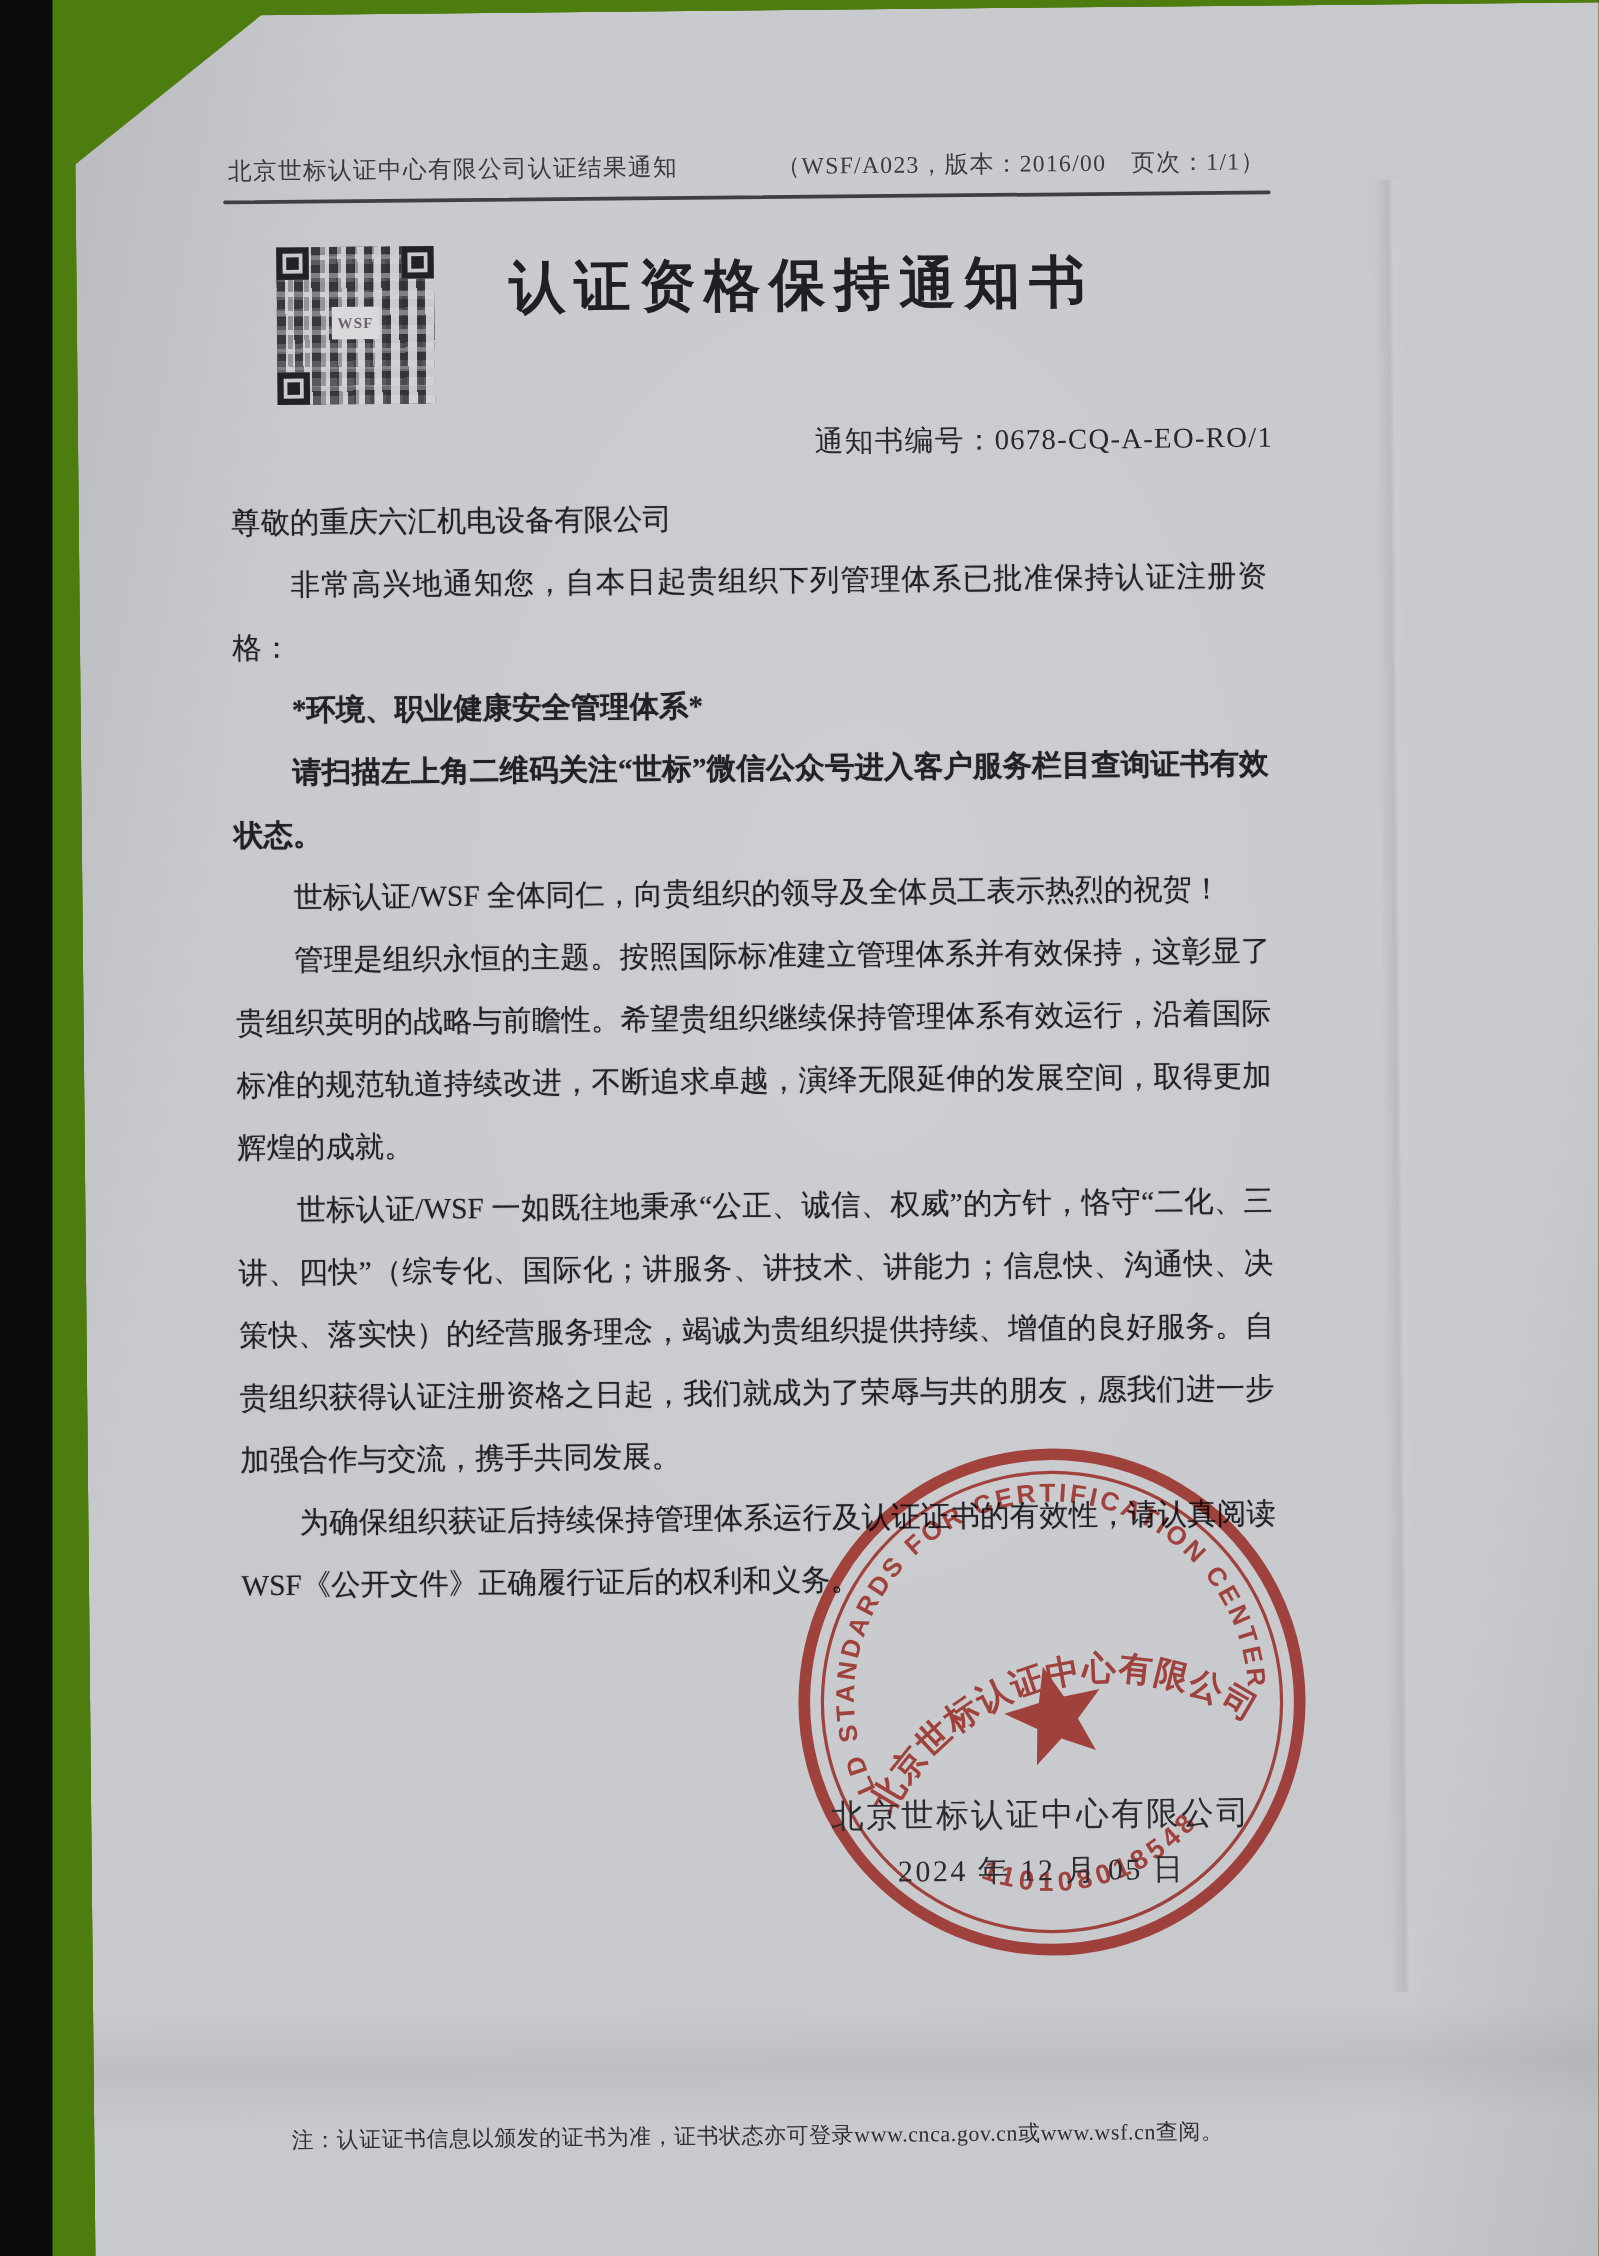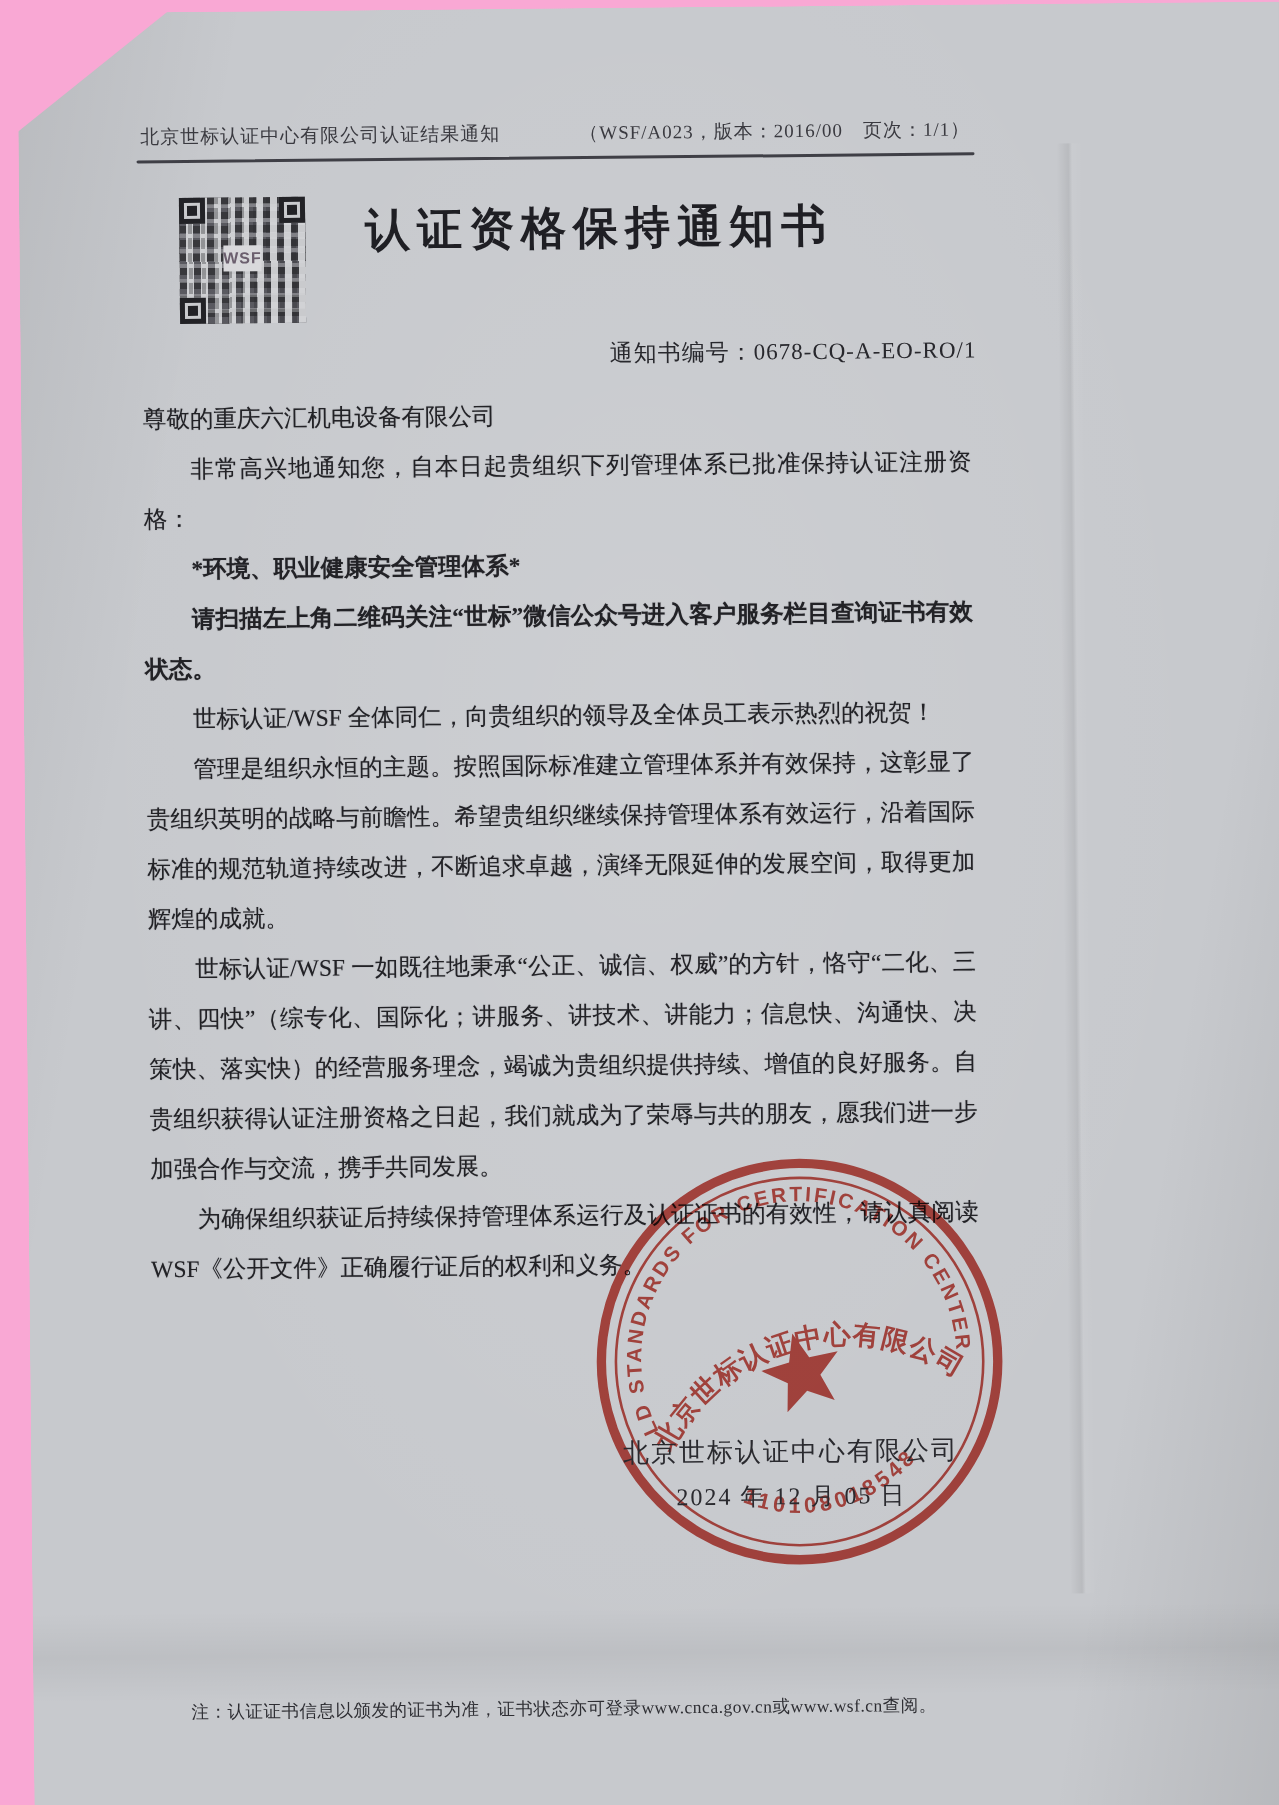--- a/index.html
+++ b/index.html
@@ -1,18 +1,18 @@
 <!DOCTYPE html>
 <html><head>
 <meta charset="utf-8">
 <style>
   html,body{margin:0;padding:0;}
   body{background:#0b0b0c;width:1279px;height:1805px;overflow:hidden;position:relative;
        font-family:"Liberation Serif","DejaVu Serif",serif;}
-  .stage{position:absolute;inset:0;background:#f9a8d4;overflow:hidden;}
+  .stage{position:absolute;inset:0;background:#4d7c0f;overflow:hidden;margin-left:42px;}
   
   .paper{
     position:absolute;left:26px;top:6px;width:1300px;height:1860px;
     background:
       radial-gradient(ellipse at 48% 40%, rgba(255,255,255,.10), rgba(0,0,0,0) 60%),
       linear-gradient(100deg, rgba(0,0,0,.07), rgba(0,0,0,0) 14%, rgba(0,0,0,0) 82%, rgba(0,0,0,.10)),
       linear-gradient(#c7c9cd,#c7c9cd);
     transform:rotate(-0.55deg);
     transform-origin:60% 50%;
     clip-path:polygon(150px 0px, 100% 0px, 100% 100%, 0px 100%, 0px 118px);
@@ -35,22 +35,22 @@
     background-blend-mode:screen;opacity:.92;}
   .qr-noise2{position:absolute;inset:0;
     background-image:
       repeating-linear-gradient(0deg,transparent 0 11px,#c9cacd 11px 15px),
       repeating-linear-gradient(90deg,transparent 0 9px,#2c2c30 9px 13px);
     opacity:.35;}
   .finder{position:absolute;width:26px;height:26px;border:5px solid #222226;background:#c9cacd;box-sizing:border-box;}
   .finder::after{content:"";position:absolute;left:3px;top:3px;width:10px;height:10px;background:#222226;}
   .f-tl{left:0;top:0;} .f-tr{right:0;top:0;} .f-bl{left:0;bottom:0;}
   .qr-center{position:absolute;left:44px;top:48px;width:38px;height:26px;background:#d9d9dc;
-    display:flex;align-items:center;justify-content:center;font-family:Liberation Sans, sans-serif;
-    font-size:16px;font-weight:bold;color:#6b5f6e;letter-spacing:1px;}
+    display:flex;align-items:center;justify-content:center;font-family:Liberation Serif, serif;
+    font-size:12px;font-weight:bold;color:#6b5f6e;letter-spacing:1px;}
   
   .doc-title{position:absolute;left:330px;top:190px;width:500px;text-align:center;
     font-size:45px;font-weight:bold;letter-spacing:7px;color:#1f1f24;}
   .notice-no{position:absolute;left:118px;top:330px;width:838px;text-align:right;
     font-size:23px;letter-spacing:1px;color:#28282d;white-space:nowrap;}
   
   .body-col{position:absolute;left:122px;top:382px;width:828px;font-size:23.5px;line-height:50px;
     text-align:justify;color:#222226;text-shadow:0 0 1px rgba(60,60,68,.45);}
   .body-col p{margin:0;text-indent:2em;}
   .body-col p.noindent{text-indent:0;}

